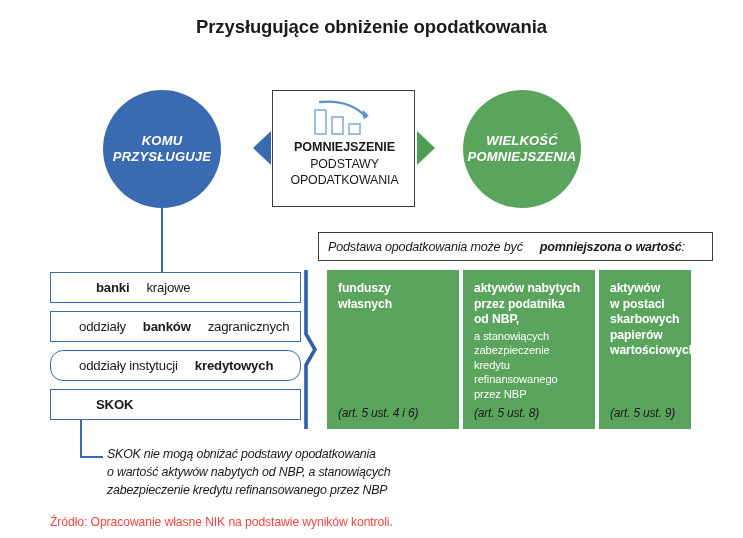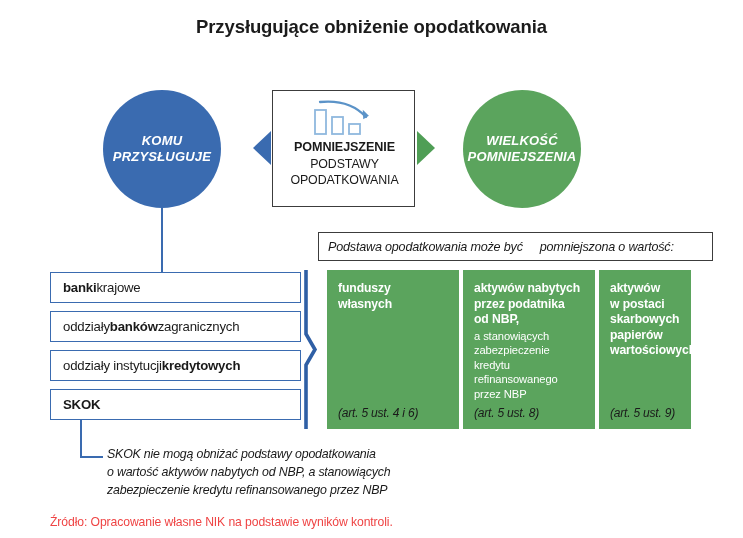--- a/index.html
+++ b/index.html
@@ -138,42 +138,43 @@
     background: #ffffff;
     box-sizing: border-box;
     display: flex;
     align-items: center;
     padding-left: 9px;
     font-size: 12.6px;
     font-style: italic;
     letter-spacing: -0.2px;
     white-space: nowrap;
   }
-  .banner b { font-weight: normal; padding-left: 17px; }
+  .banner b { font-weight: bold; padding-left: 17px; }
 
   
   .lbox {
     position: absolute;
     left: 50px;
     width: 251px;
     height: 31px;
     border: 1.4px solid #3a6bb0;
     background: #ffffff;
     box-sizing: border-box;
     display: flex;
     align-items: center;
-    padding-left: 12px;
+    padding-left: 28px;
     font-size: 13.2px;
     letter-spacing: -0.2px;
     color: #1a1a1a;
+    gap: 17px;
   }
   .lbox b { font-weight: bold; }
   .lbox-1 { top: 272px; }
   .lbox-2 { top: 311px; }
-  .lbox-3 { top: 350px; }
+  .lbox-3 { top: 350px; border-radius: 13px; }
   .lbox-4 { top: 389px; }
 
   
   .conn {
     position: absolute;
     background: #3a6bb0;
   }
   .conn-v-circle { left: 161px; top: 206px; width: 1.6px; height: 66px; }
   .conn-v-skok   { left: 80px;  top: 420px; width: 1.6px; height: 36px; }
   .conn-h-skok   { left: 80px;  top: 456px; width: 23px;  height: 1.6px; }

